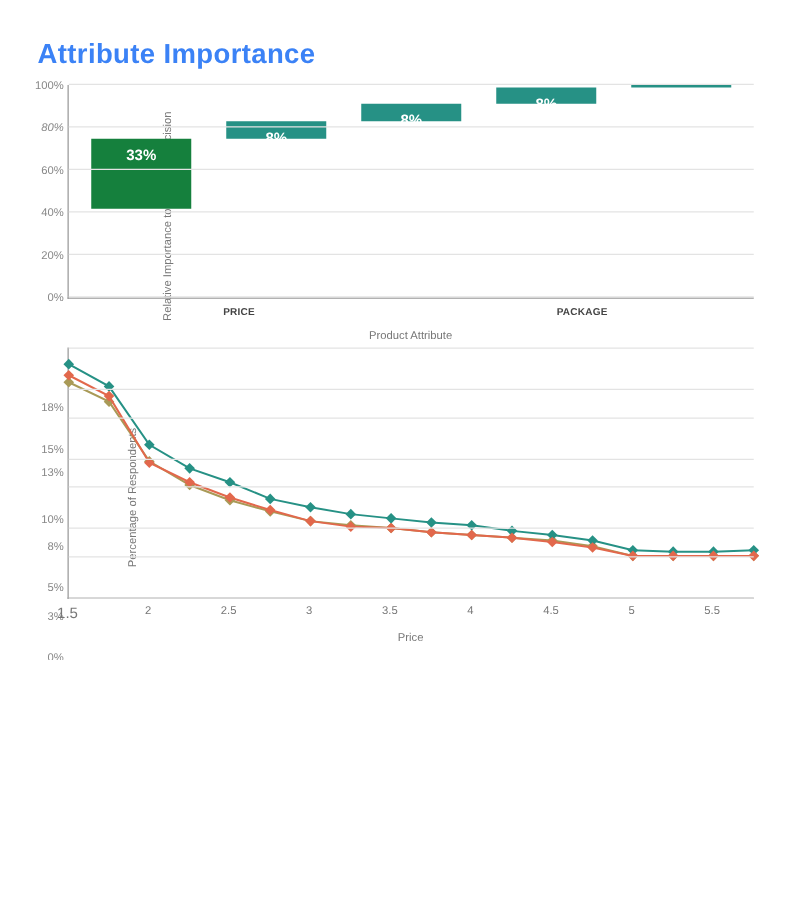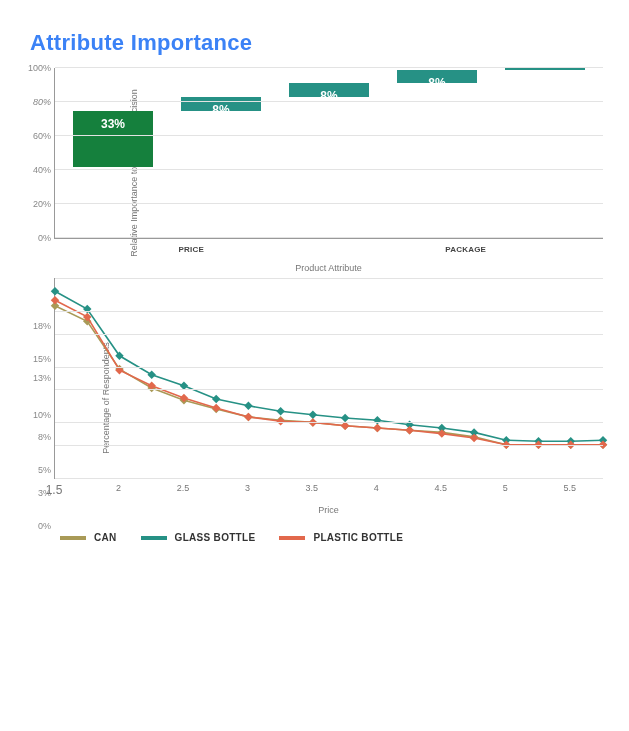--- a/index.html
+++ b/index.html
@@ -277,28 +277,14 @@
         <div style="position: absolute; left: 193.412px; transform: translateX(-50%); font-size: 9px; color: rgb(119, 119, 119);">3</div>
         <div style="position: absolute; left: 257.882px; transform: translateX(-50%); font-size: 9px; color: rgb(119, 119, 119);">3.5</div>
         <div style="position: absolute; left: 322.353px; transform: translateX(-50%); font-size: 9px; color: rgb(119, 119, 119);">4</div>
         <div style="position: absolute; left: 386.824px; transform: translateX(-50%); font-size: 9px; color: rgb(119, 119, 119);">4.5</div>
         <div style="position: absolute; left: 451.294px; transform: translateX(-50%); font-size: 9px; color: rgb(119, 119, 119);">5</div>
         <div style="position: absolute; left: 515.765px; transform: translateX(-50%); font-size: 9px; color: rgb(119, 119, 119);">5.5</div>
       </div>
     <div class="axis-label-x">Price</div>
   </div>
 
-  <div class="legend" id="legend">
-      <div class="legend-item">
-        <div class="legend-swatch" style="background: rgb(169, 154, 87);"></div>
-        <span>CAN</span>
-      </div>
-      <div class="legend-item">
-        <div class="legend-swatch" style="background: rgb(38, 145, 133);"></div>
-        <span>GLASS BOTTLE</span>
-      </div>
-      <div class="legend-item">
-        <div class="legend-swatch" style="background: rgb(226, 104, 76);"></div>
-        <span>PLASTIC BOTTLE</span>
-      </div>
-    </div>
 
 </div>
 
 </body></html>

